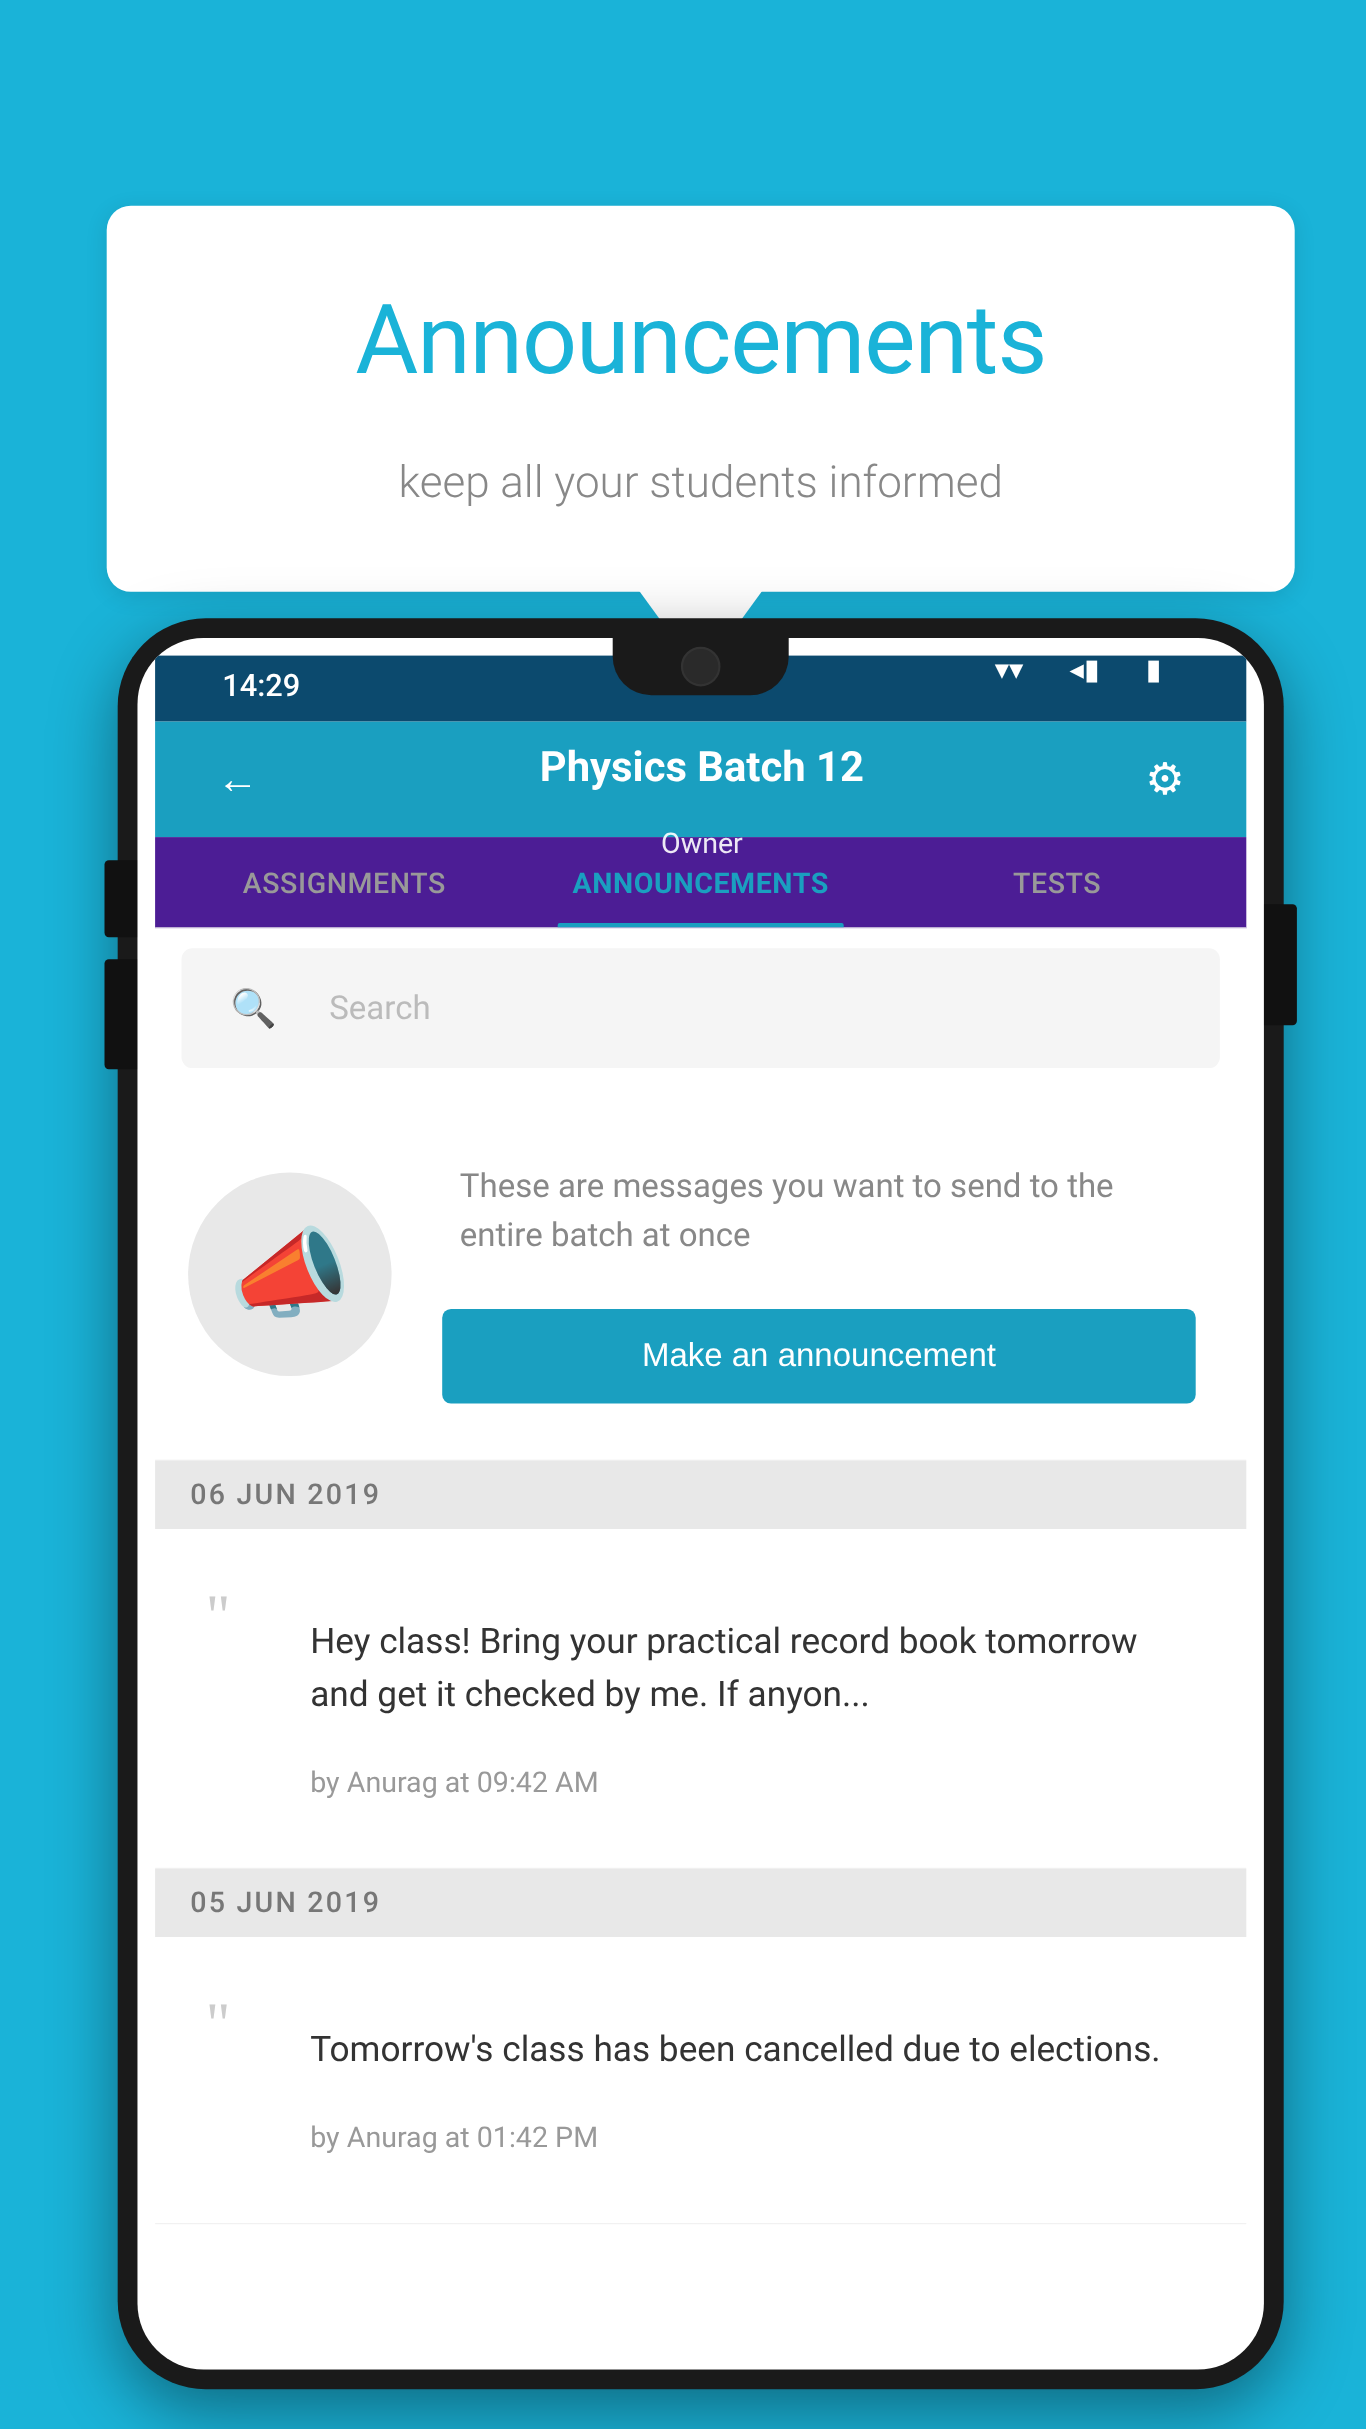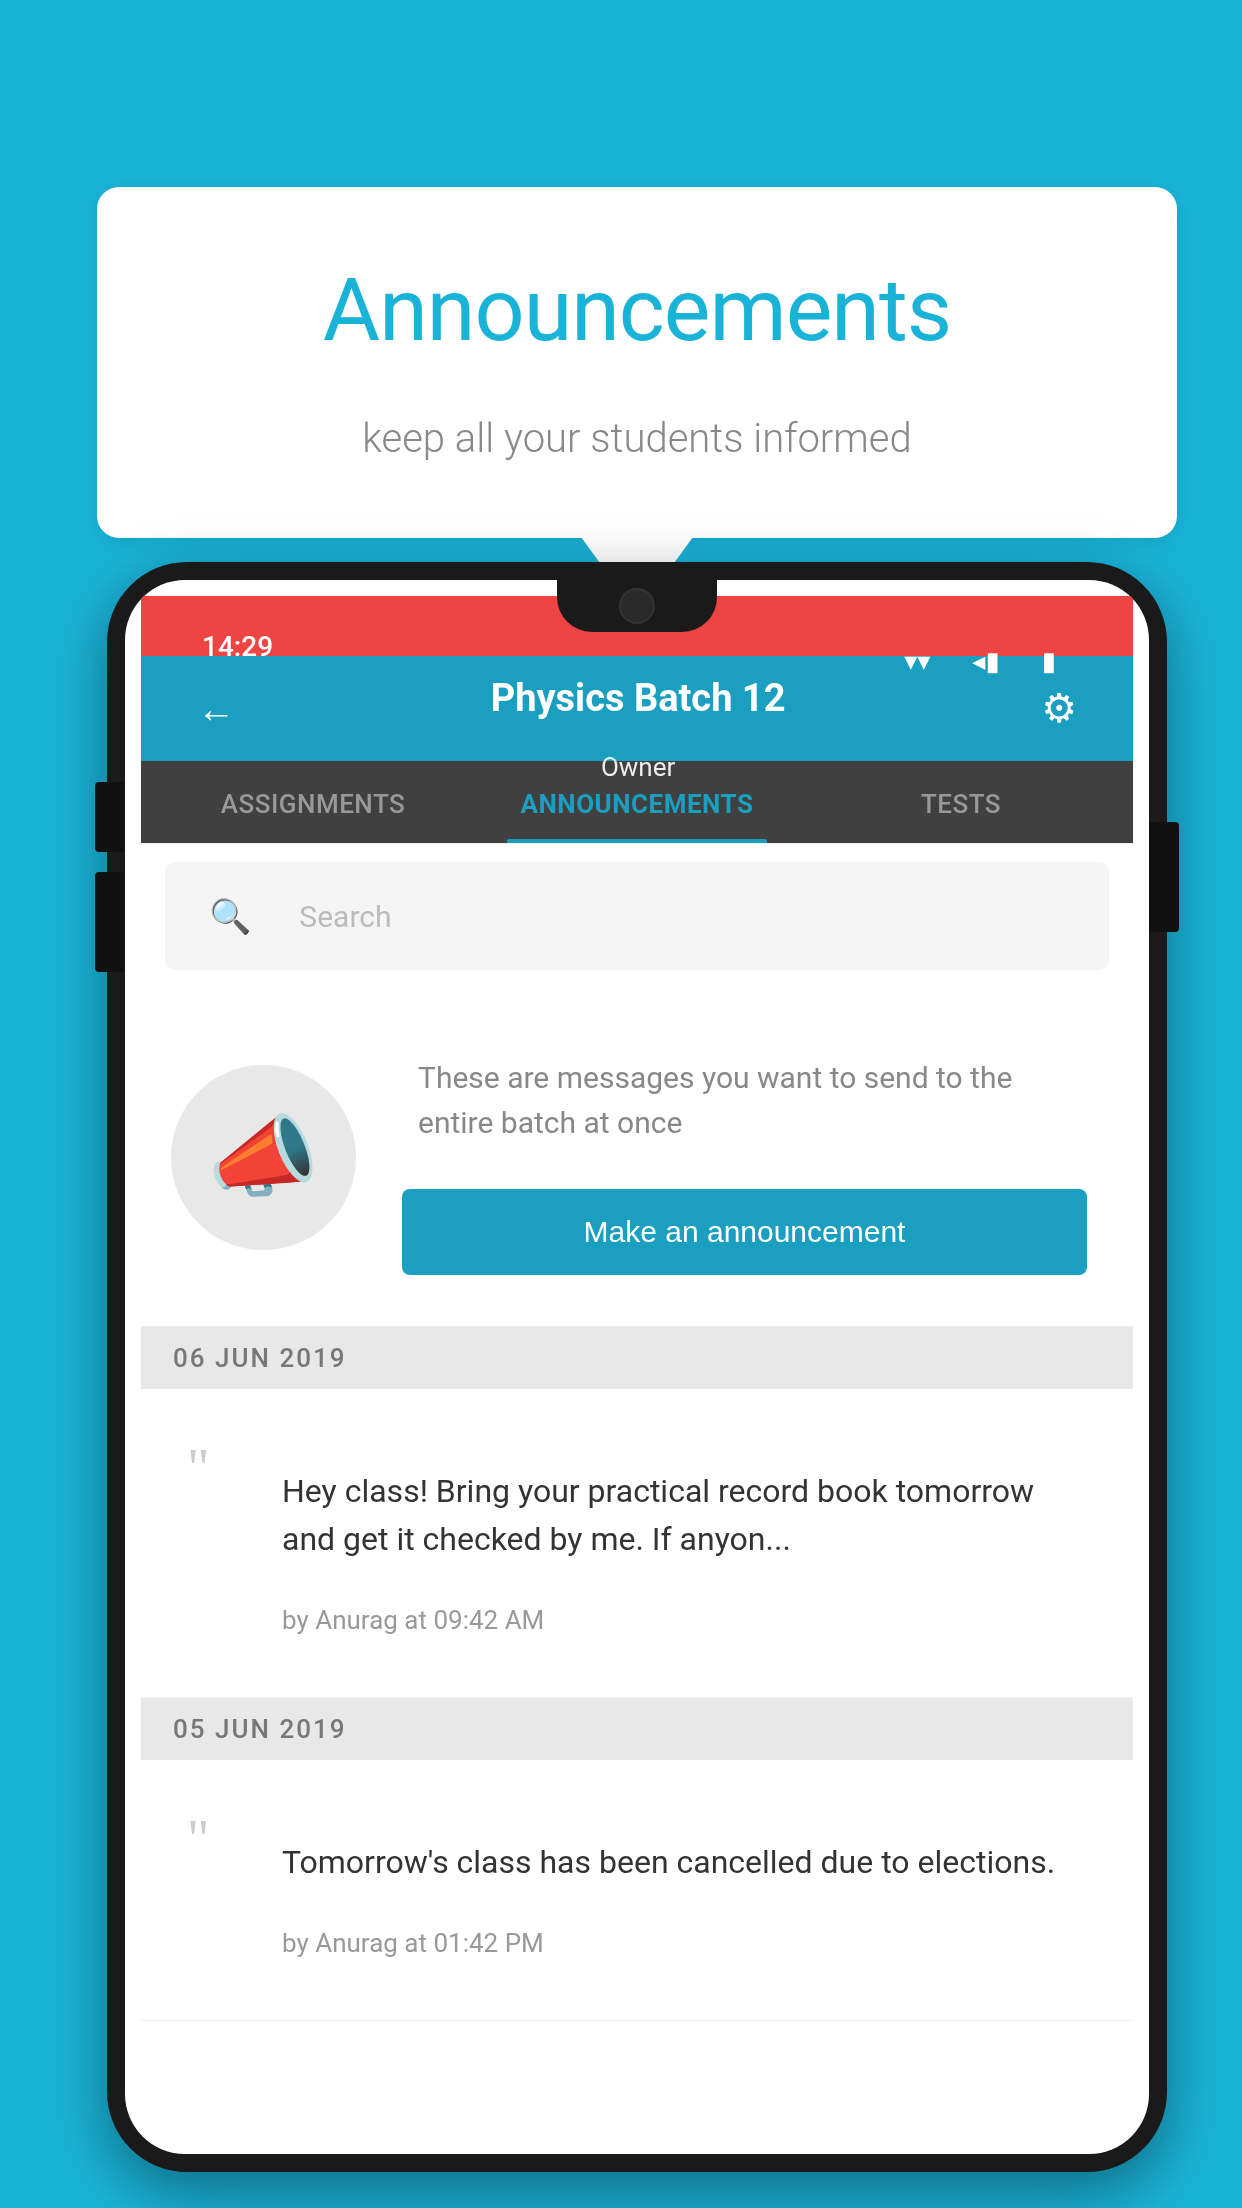--- a/index.html
+++ b/index.html
@@ -145,24 +145,24 @@
       background: white;
       border-radius: 60px;
       width: 100%;
       height: 100%;
       overflow: hidden;
       position: relative;
     }
 
     
     .status-bar {
-      background: #ef4444;
+      background: #0c4a6e;
       height: 60px;
       display: flex;
-      align-items: flex-start;
+      align-items: flex-end;
       justify-content: space-between;
       padding: 0 45px;
       padding-top: 18px;
     }
 
     .status-time {
       color: white;
       font-size: 28px;
       font-weight: 500;
     }
@@ -223,21 +223,21 @@
     }
 
     .header-gear {
       color: white;
       font-size: 40px;
       cursor: pointer;
     }
 
     
     .tabs-bar {
-      background: #404040;
+      background: #4c1d95;
       display: flex;
       border-bottom: 1px solid #eee;
       padding: 0 10px;
     }
 
     .tab-item {
       flex: 1;
       text-align: center;
       padding: 28px 10px 24px;
       font-size: 26px;

